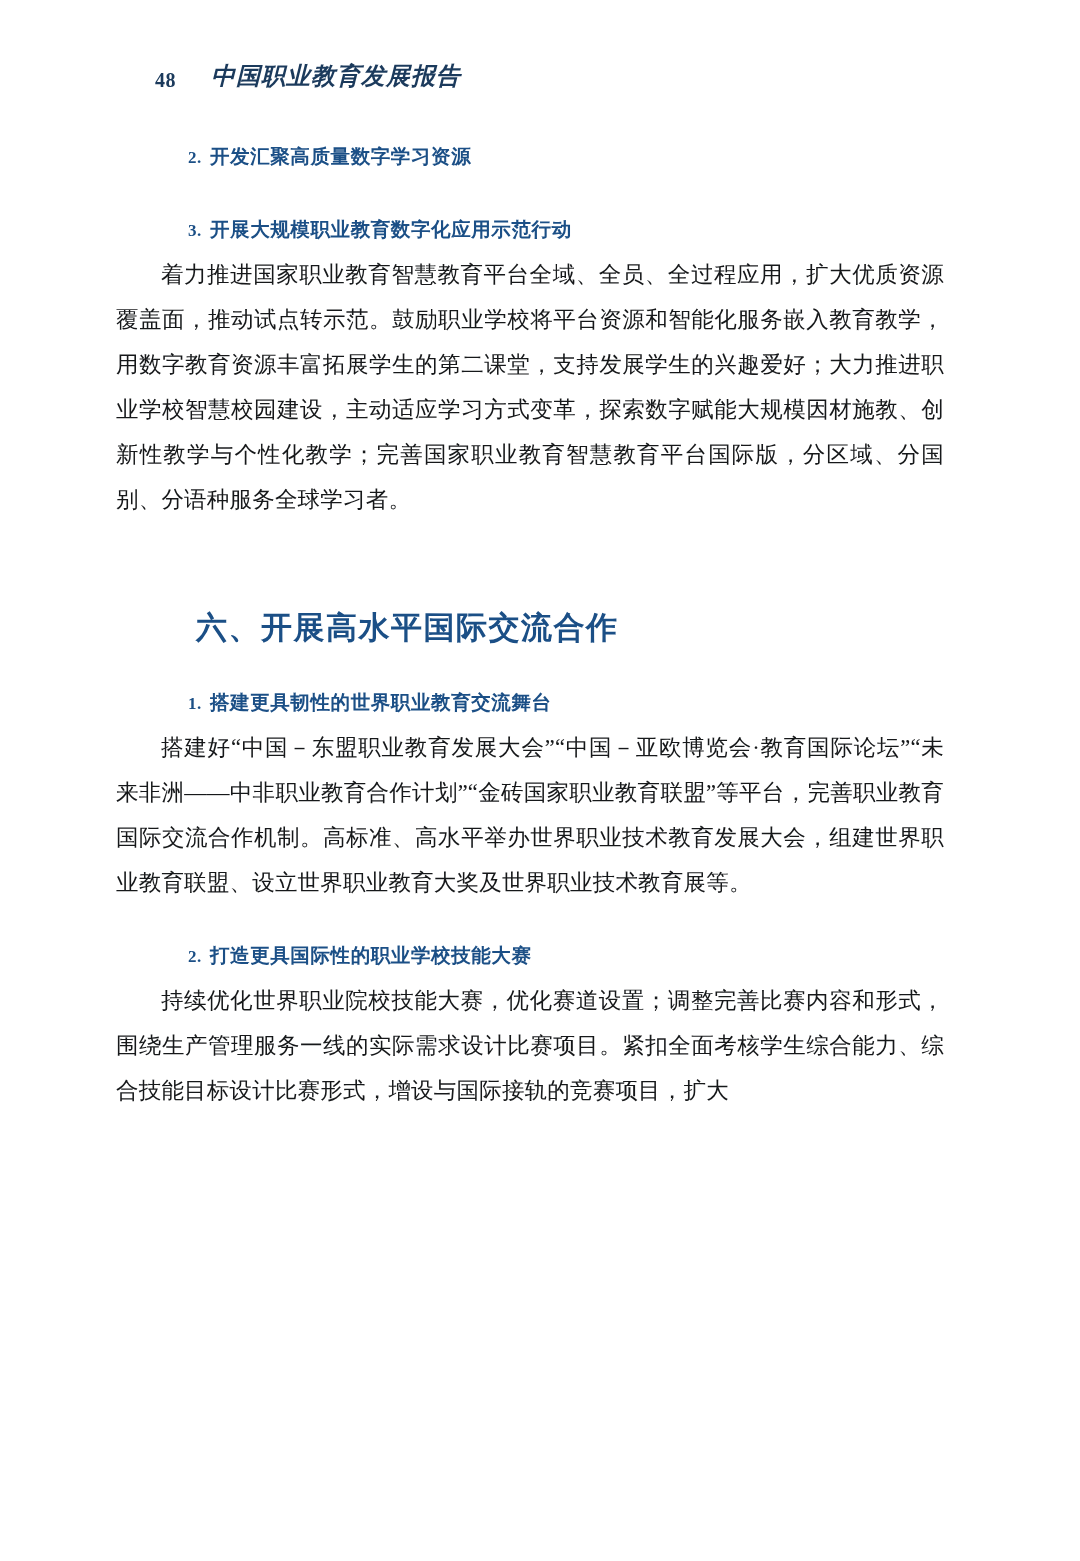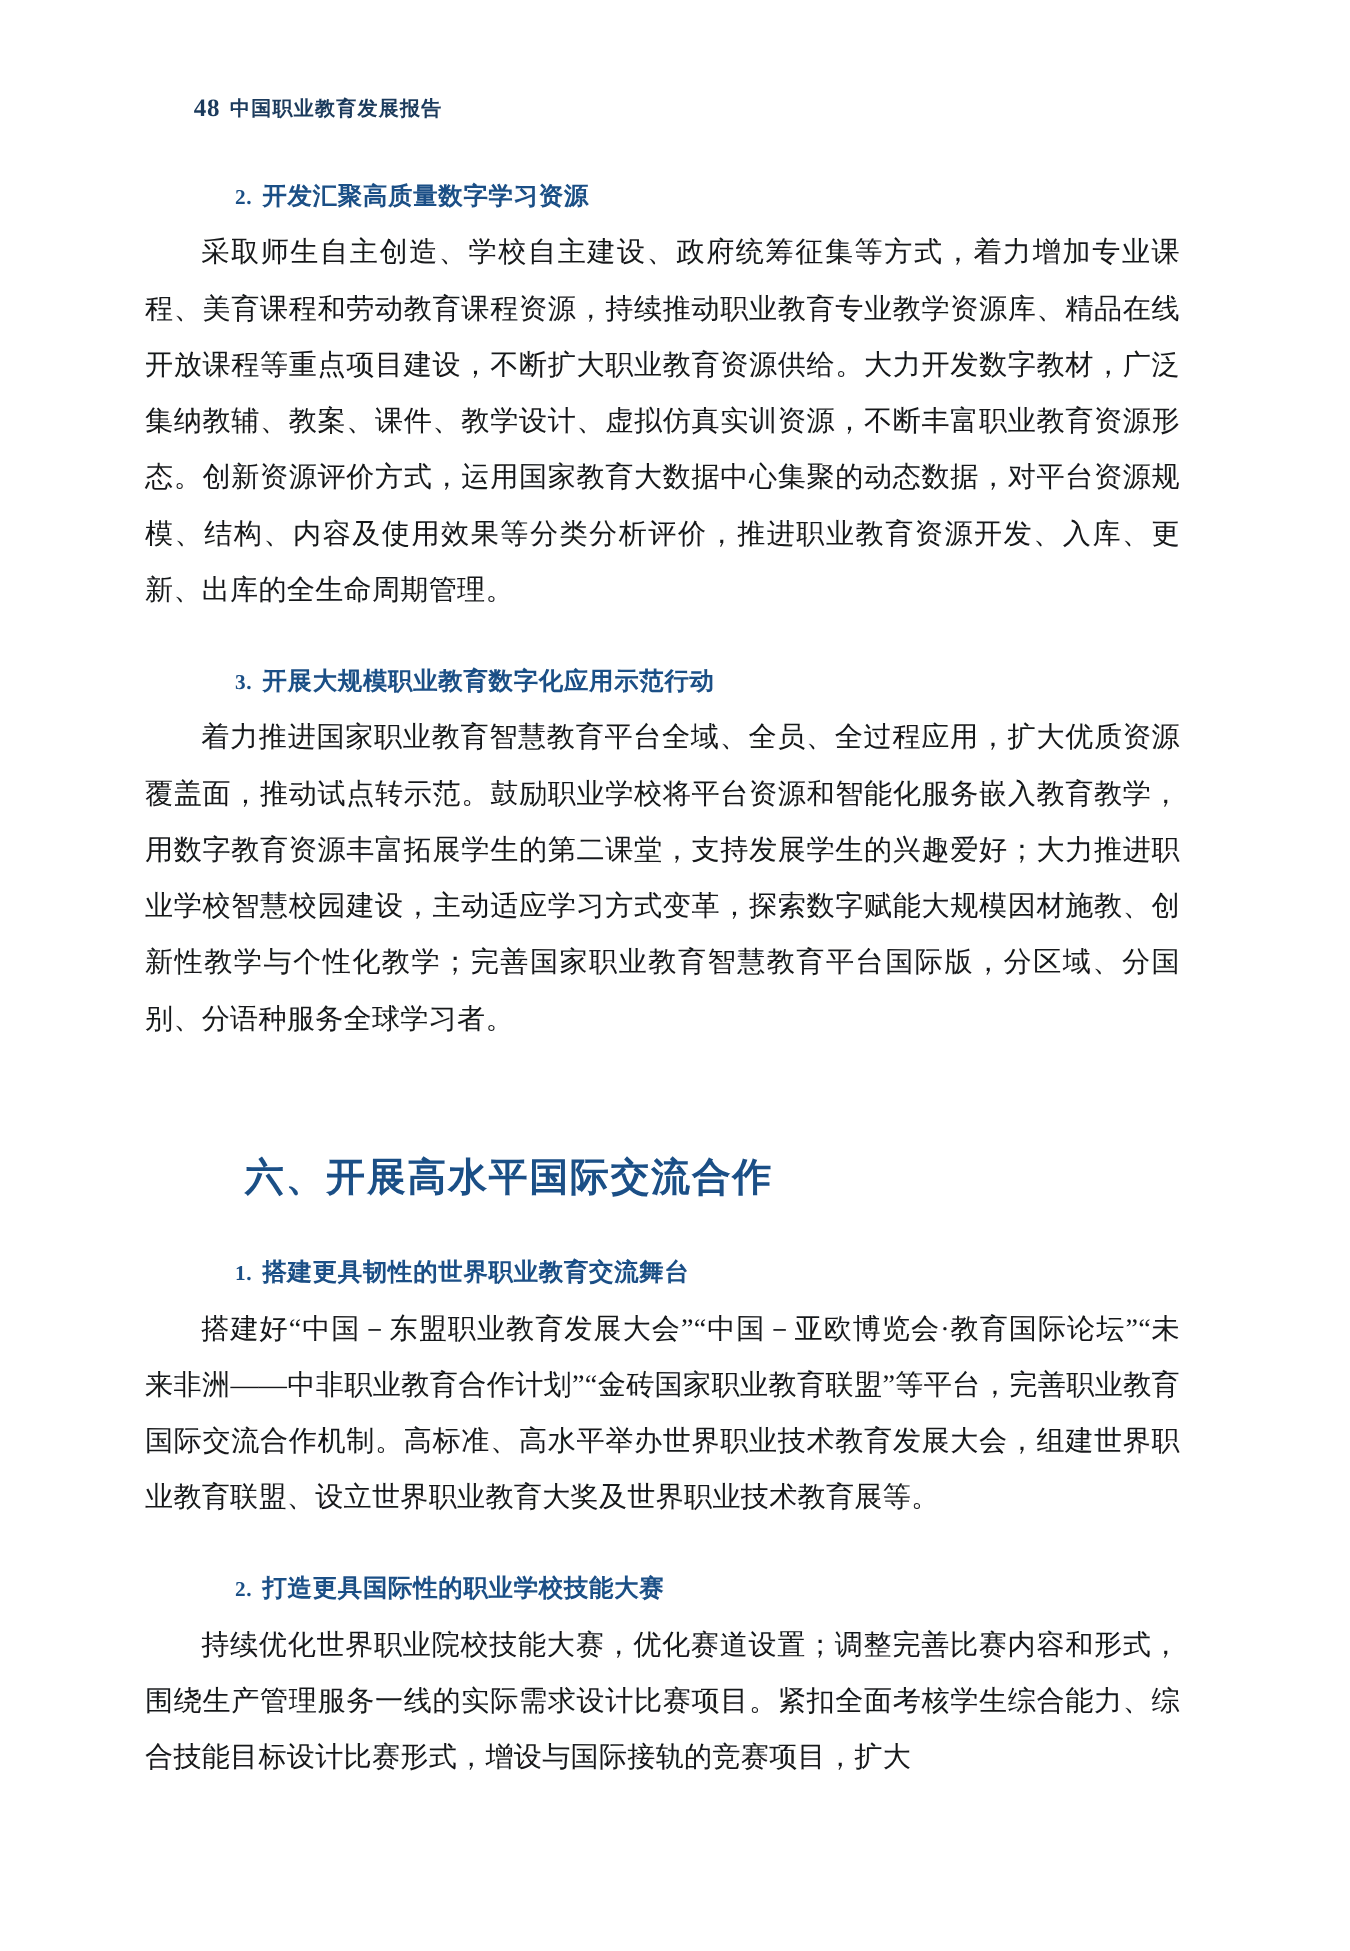--- a/index.html
+++ b/index.html
@@ -17,39 +17,40 @@
   .page {
     position: relative;
     width: 1080px;
     height: 1561px;
     box-sizing: border-box;
     padding: 0;
   }
   
   .running-head {
     position: absolute;
-    top: 76px;
+    top: 60px;
     left: 155px;
     display: flex;
-    align-items: center;
-    gap: 8px;
+    align-items: flex-end;
+    gap: 35px;
   }
   .page-number {
     font-family: "Liberation Serif", serif;
     font-size: 20px;
     font-weight: bold;
     color: #1b3a5c;
     letter-spacing: 0.5px;
   }
   .head-title {
     font-family: "DejaVu Sans", sans-serif;
-    font-size: 16px;
+    font-size: 24px;
     font-weight: bold;
     color: #1b3a5c;
     letter-spacing: 1px;
+    font-style: italic;
   }
   
   .content {
     position: absolute;
     top: 140px;
     left: 116px;
     width: 828px;
   }
   .sub-heading {
     font-family: "DejaVu Sans", sans-serif;
@@ -97,21 +98,20 @@
   <div class="running-head">
     <span class="page-number">48</span>
     <span class="head-title">中国职业教育发展报告</span>
   </div>
 
   <div class="content">
 
     <h3 class="sub-heading">
       <span class="num">2.</span><span>开发汇聚高质量数字学习资源</span>
     </h3>
-    <p class="para">采取师生自主创造、学校自主建设、政府统筹征集等方式，着力增加专业课程、美育课程和劳动教育课程资源，持续推动职业教育专业教学资源库、精品在线开放课程等重点项目建设，不断扩大职业教育资源供给。大力开发数字教材，广泛集纳教辅、教案、课件、教学设计、虚拟仿真实训资源，不断丰富职业教育资源形态。创新资源评价方式，运用国家教育大数据中心集聚的动态数据，对平台资源规模、结构、内容及使用效果等分类分析评价，推进职业教育资源开发、入库、更新、出库的全生命周期管理。</p>
 
     <div class="gap-small"></div>
 
     <h3 class="sub-heading">
       <span class="num">3.</span><span>开展大规模职业教育数字化应用示范行动</span>
     </h3>
     <p class="para">着力推进国家职业教育智慧教育平台全域、全员、全过程应用，扩大优质资源覆盖面，推动试点转示范。鼓励职业学校将平台资源和智能化服务嵌入教育教学，用数字教育资源丰富拓展学生的第二课堂，支持发展学生的兴趣爱好；大力推进职业学校智慧校园建设，主动适应学习方式变革，探索数字赋能大规模因材施教、创新性教学与个性化教学；完善国家职业教育智慧教育平台国际版，分区域、分国别、分语种服务全球学习者。</p>
 
     <div class="gap-section"></div>
 

